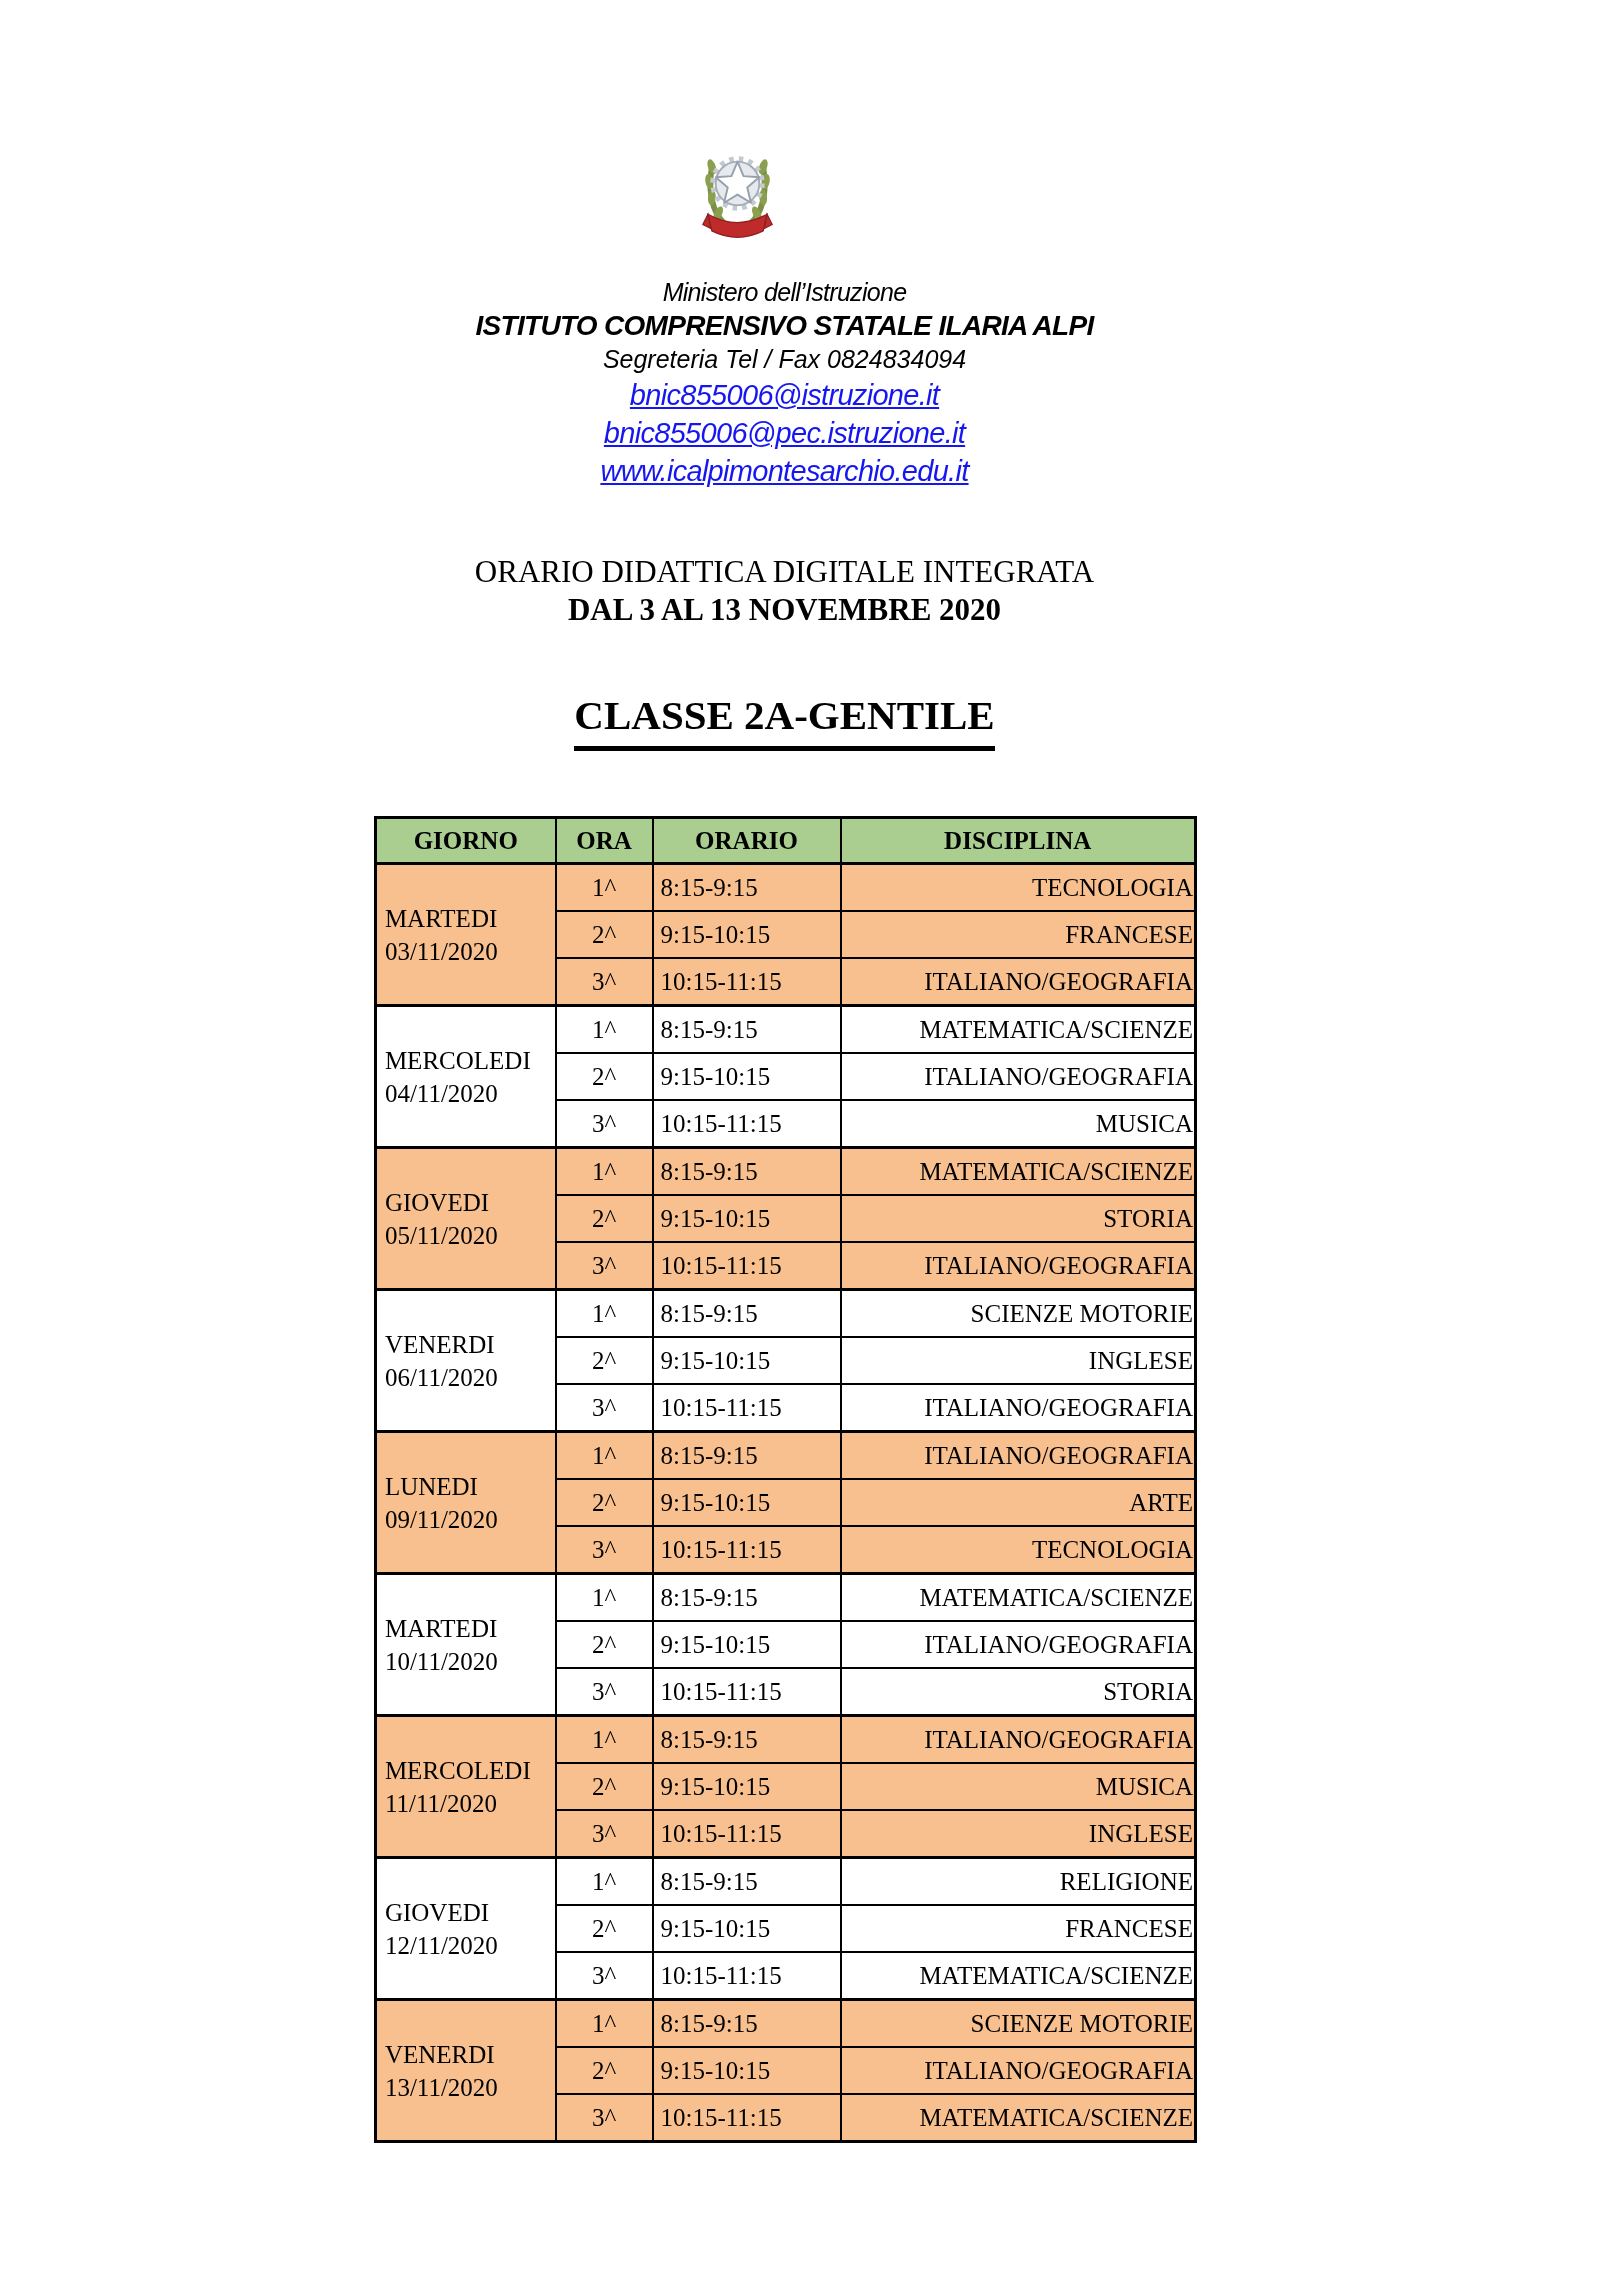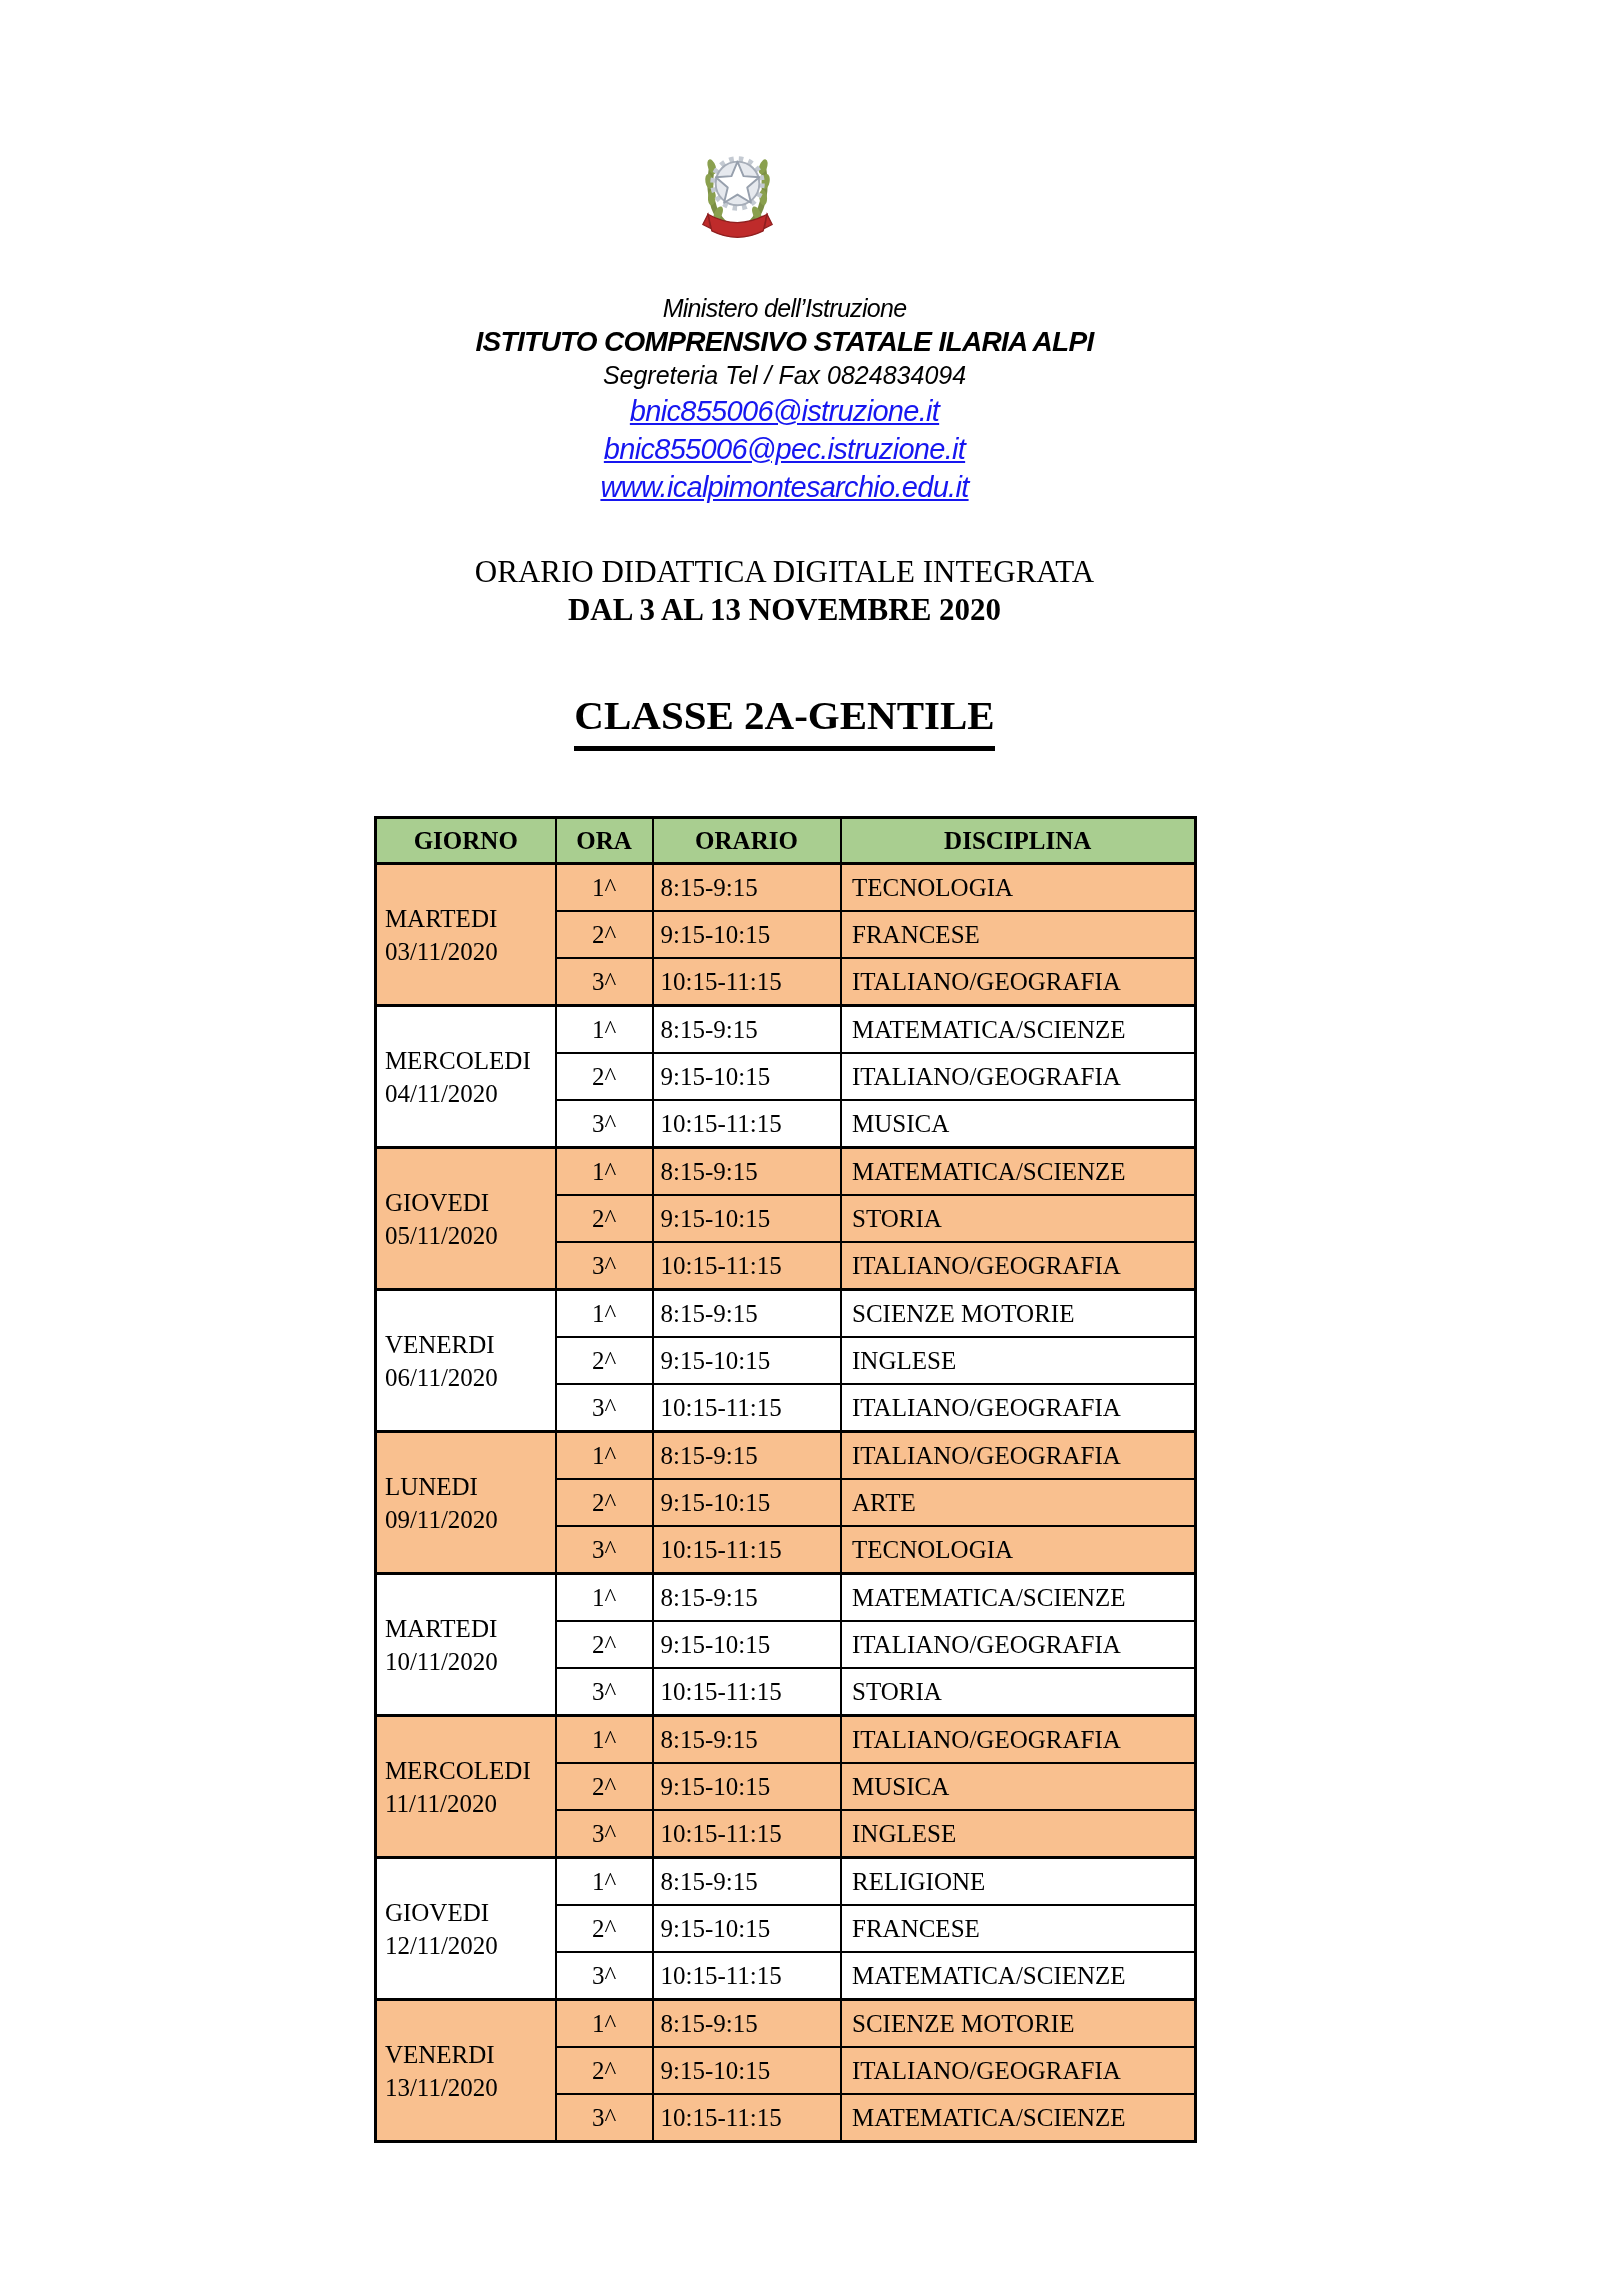--- a/index.html
+++ b/index.html
@@ -14,21 +14,21 @@
     height:2295px;
     background:#fff;
     font-family:"Liberation Serif",serif;
     color:#000;
     overflow:hidden;
   }
   
   .emblem{position:absolute;left:699px;top:133px;width:77px;height:113px;}
   
   .letterhead{
-    position:absolute;left:374px;top:292px;width:821px;
+    position:absolute;left:374px;top:276px;width:821px;
     text-align:center;
     font-family:"Liberation Sans",sans-serif;
     font-style:italic;
   }
   .ministry{font-size:25px;line-height:33px;letter-spacing:-0.7px;}
   .institute{font-size:28px;line-height:34px;font-weight:bold;letter-spacing:-0.7px;}
   .address{font-family:"Liberation Serif",serif;font-size:34px;line-height:41px;}
   .phone{font-size:25px;line-height:33px;}
   .link{display:block;font-size:29px;line-height:38px;color:var(--link);text-decoration:underline;letter-spacing:-0.7px;}
   
@@ -58,21 +58,21 @@
     border:2px solid #000;
     height:43px;font-size:25px;
     vertical-align:middle;background:#fff;
     overflow:hidden;white-space:nowrap;
   }
   table.schedule tr.hl td{background:var(--orange);}
   table.schedule tr.day-first td{border-top:3.3px solid #000;}
   td.giorno{text-align:left;padding-left:7.9px;line-height:33px;white-space:normal;}
   td.ora{text-align:center;}
   td.orario{text-align:left;padding-left:7px;}
-  td.disciplina{text-align:left;padding-left:10.5px;}
+  td.disciplina{text-align:right;padding-left:10.5px;}
 </style>
 </head>
 <body>
 
 <div class="page">
 
   <svg class="emblem" viewBox="0 0 120 175" xmlns="http://www.w3.org/2000/svg">
 
     <path d="M60,152 C24,140 12,100 20,52" fill="none" stroke="#7c8f45" stroke-width="9" stroke-linecap="round"></path>
     <path d="M60,152 C96,140 108,100 100,52" fill="none" stroke="#7c8f45" stroke-width="9" stroke-linecap="round"></path>

